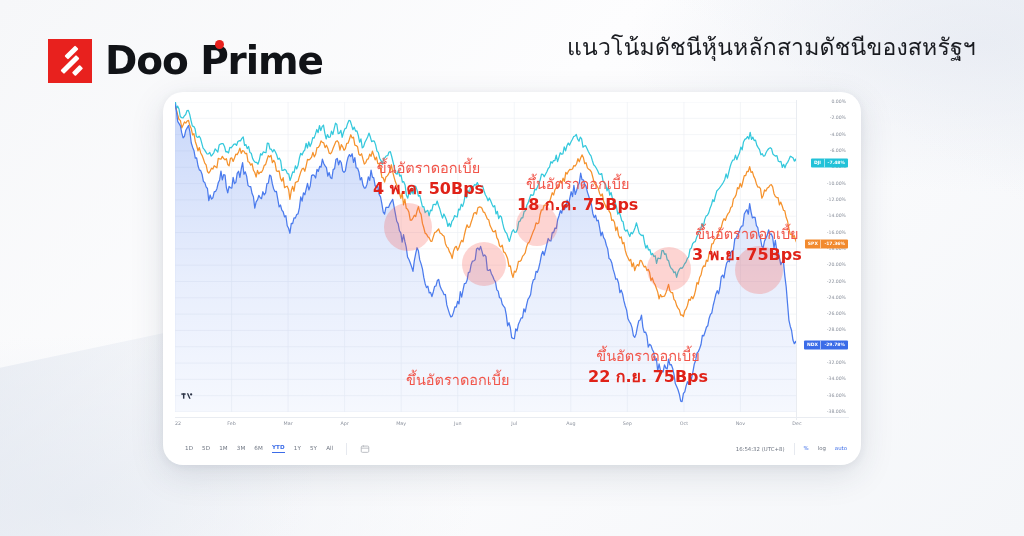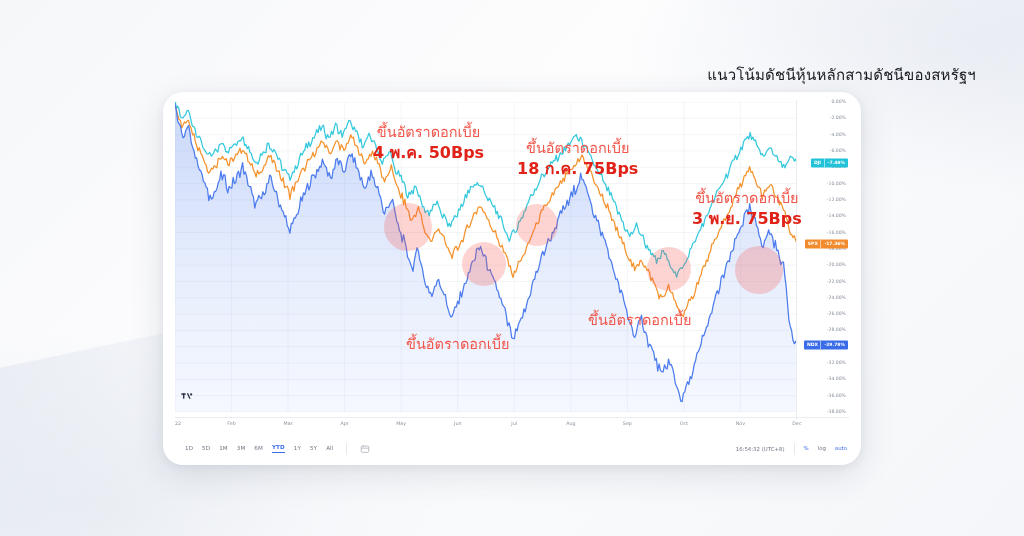--- a/index.html
+++ b/index.html
@@ -77,22 +77,22 @@
     position: absolute;
     width: 9px; height: 9px;
     border-radius: 50%;
     background: #e8211e;
     left: 110px; top: 2px;
   }
 
   
   #headline {
     position: absolute;
-    right: 48px; top: 63px;
-    font-size: 15px;
+    right: 48px; top: 29px;
+    font-size: 23px;
     color: #191b20;
     letter-spacing: .2px;
     white-space: nowrap;
     z-index: 6;
     font-family: Liberation Mono, monospace;
   }
 
   
   #card {
     position: absolute;
@@ -259,20 +259,21 @@
     text-align: center;
     white-space: nowrap;
     line-height: 1.22;
     font-family: "DejaVu Sans", "Liberation Sans", sans-serif;
   }
   .annot .l1 {
     font-size: 14.5px;
     color: #f1564b;
     font-weight: 400;
     display: block;
+    margin-top: 36px;
   }
   .annot .l2 {
     font-size: 16px;
     color: #e02218;
     font-weight: 700;
     display: block;
     margin-top: 1px;
   }
 
   #a1 { left: 373px;  top: 124px; }
@@ -289,20 +290,31 @@
     color: #4e545e;
     letter-spacing: .1px;
     z-index: 6;
   }
 </style>
 </head>
 <body>
 
 <div id="page">
 
+  <div id="logo">
+    <div id="logo-mark">
+      <span class="sl sl1"></span>
+      <span class="sl sl2"></span>
+      <span class="sl sl3"></span>
+    </div>
+    <div id="logo-text">
+      <span>Doo Prime</span>
+      <span class="dot"></span>
+    </div>
+  </div>
 
   <div id="headline">แนวโน้มดัชนีหุ้นหลักสามดัชนีของสหรัฐฯ</div>
 
   <div id="card">
 
     <div id="plot-wrap">
       <svg id="plot-svg" viewBox="0 0 622 310" preserveAspectRatio="none">
         <defs>
           <linearGradient id="ndxFill" x1="0" y1="0" x2="0" y2="1">
             <stop offset="0%" stop-color="#4b7bed" stop-opacity="0.30"></stop>
@@ -461,16 +473,17 @@
   </div>
   <div class="annot" id="a3">
     <span class="l1">ขึ้นอัตราดอกเบี้ย</span>
     <span class="l2">3 พ.ย. 75Bps</span>
   </div>
   <div class="annot" id="a4">
     <span class="l1">ขึ้นอัตราดอกเบี้ย</span>
   </div>
   <div class="annot" id="a5">
     <span class="l1">ขึ้นอัตราดอกเบี้ย</span>
+    <span class="l2">22 ก.ย. 75Bps</span>
   </div>
 
 
 </div>
 
 </body></html>

